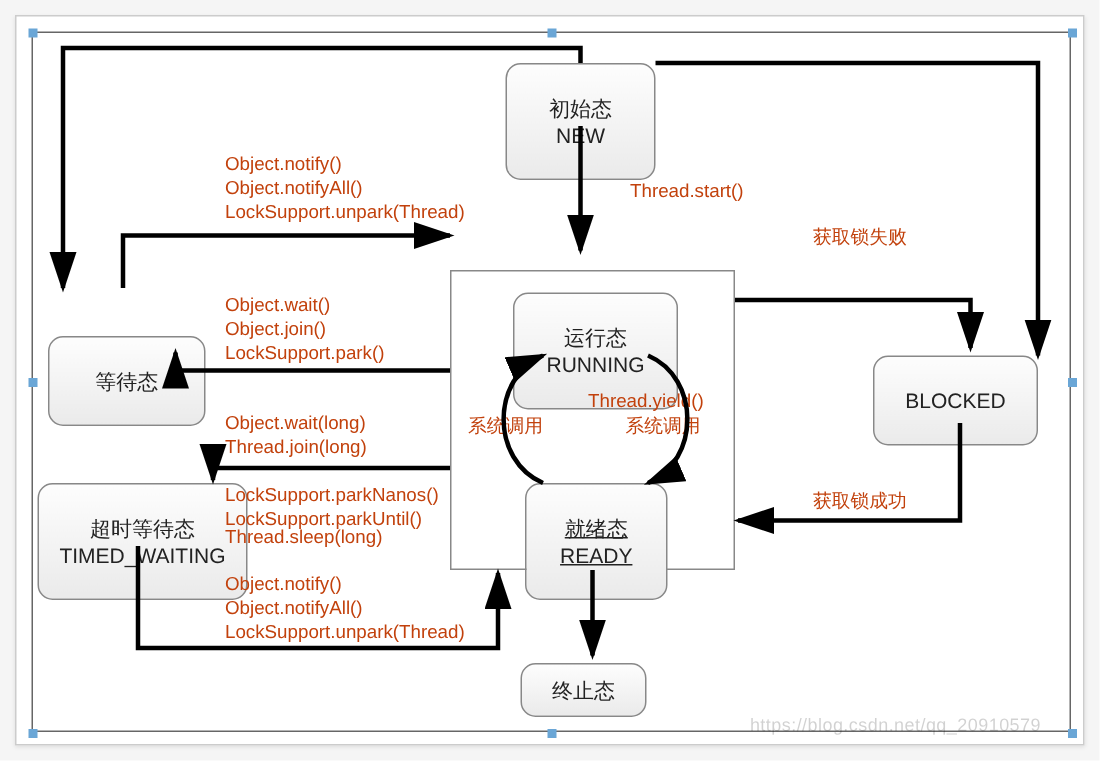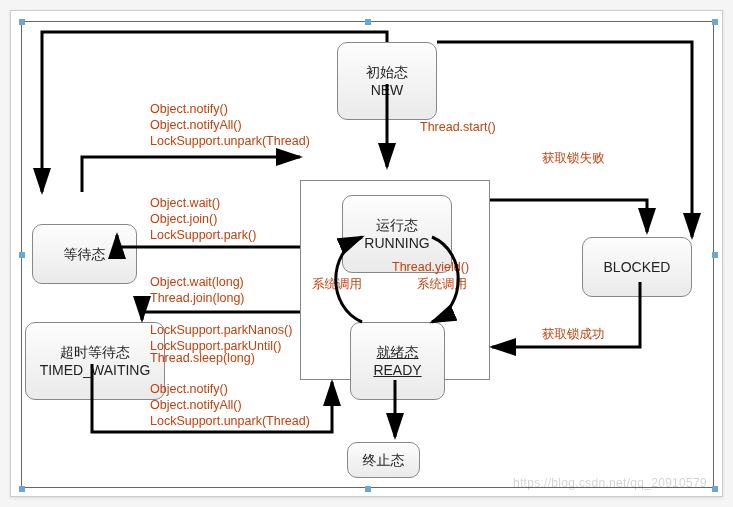--- a/index.html
+++ b/index.html
@@ -45,21 +45,21 @@
     background: #fff;
   }
   .label {
     position: absolute;
     font-size: 12.5px;
     color: #c2410c;
     white-space: nowrap;
   }
   .watermark {
     position: absolute;
-    right: 15px;
+    right: 28px;
     bottom: 6px;
     font-size: 12px;
     color: rgba(0,0,0,0.18);
     letter-spacing: 0.3px;
   }
   svg.arrows {
     position: absolute;
     left: 0; top: 0;
     width: 693px; height: 467px;
     pointer-events: none;
@@ -109,21 +109,21 @@
 
     <div class="state" style="left:3px; top:300px; width:140px;">
       <div class="cn">超时等待态</div>
       <div class="en">TIMED_WAITING</div>
     </div>
 
     <div class="state" style="left:560px; top:215px; width:110px;">
       <div class="en">BLOCKED</div>
     </div>
 
-    <div class="state" style="left:325px; top:420px; width:73px; padding:8px 2px;">
+    <div class="state" style="left:325px; top:420px; width:84px; padding:8px 2px;">
       <div class="cn">终止态</div>
     </div>
 
     <div class="label" style="left:398px; top:98px;">Thread.start()</div>
 
     <div class="label" style="left:128px; top:80px;">Object.notify()</div>
     <div class="label" style="left:128px; top:96px;">Object.notifyAll()</div>
     <div class="label" style="left:128px; top:112px;">LockSupport.unpark(Thread)</div>
 
     <div class="label" style="left:128px; top:174px;">Object.wait()</div>

